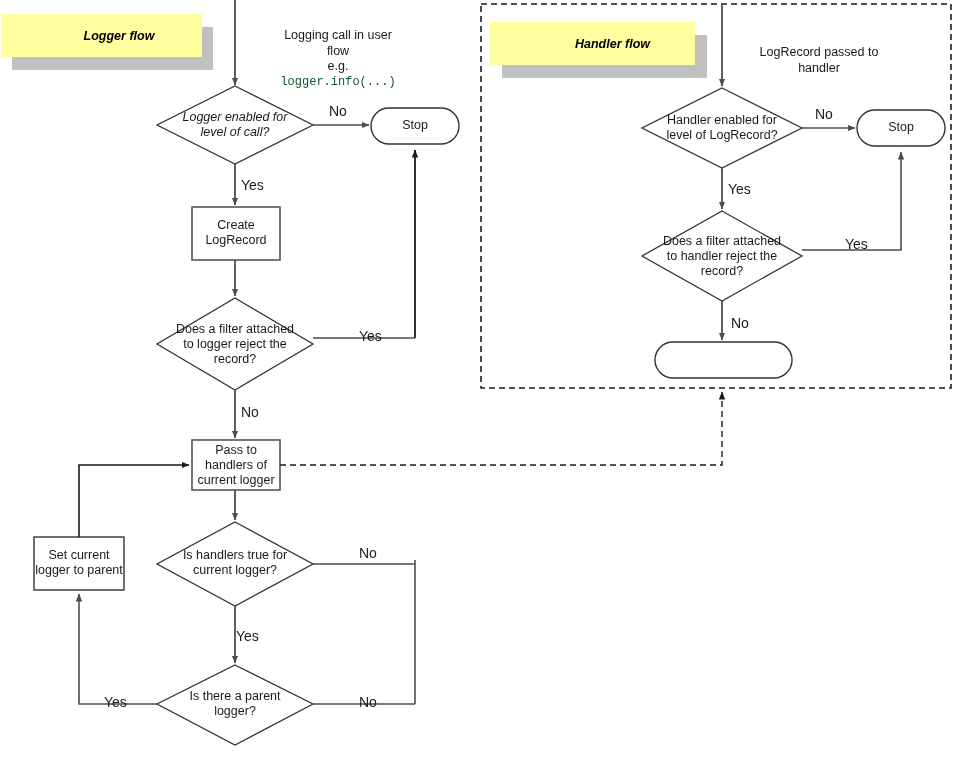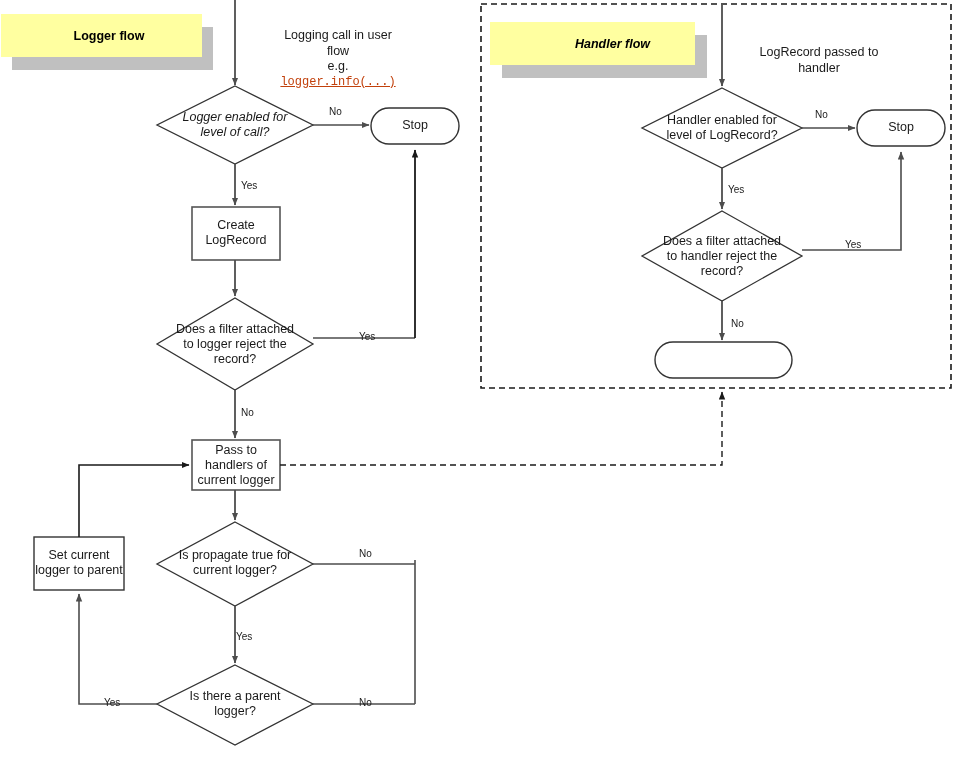--- a/index.html
+++ b/index.html
@@ -32,21 +32,21 @@
     position: absolute;
     text-align: center;
     font-size: 12.5px;
     line-height: 15px;
     color: #1a1a1a;
     pointer-events: none;
     white-space: pre-line;
   }
   .edge-label {
     position: absolute;
-    font-size: 10px;
+    font-size: 14px;
     line-height: 15px;
     color: #1a1a1a;
   }
   .flow-title {
     position: absolute;
     font-size: 12.5px;
     font-weight: bold;
     color: #000000;
     text-align: center;
     display: flex;
@@ -57,22 +57,21 @@
     position: absolute;
     background: #c0c0c0;
   }
   .title-box {
     position: absolute;
     background: #ffffa0;
   }
   .mono {
     font-family: "Liberation Mono", monospace;
     font-size: 12px;
-    color: #c2410c;
-    text-decoration: underline;
+    color: #14532d;
   }
   .caption {
     position: absolute;
     text-align: center;
     font-size: 12.5px;
     line-height: 15.5px;
     color: #1a1a1a;
     margin-top: 12px;
   }
 </style>
@@ -156,21 +155,21 @@
     <path d="M802,250 L901,250 L901,152" fill="none" stroke="#4d4d4d" stroke-width="1.6" marker-end="url(#arrowGray)"></path>
 
     <line x1="722" y1="301" x2="722" y2="340" stroke="#4d4d4d" stroke-width="1.8" marker-end="url(#arrowGray)"></line>
 
     <rect x="655" y="342" width="137" height="36" rx="18" ry="18" fill="#ffffff" stroke="#333333" stroke-width="1.4"></rect>
 
   </svg>
 
   <div class="title-shadow" style="left:12px; top:27px; width:201px; height:43px;"></div>
   <div class="title-box" style="left:1px; top:14px; width:201px; height:43px;"></div>
-  <div class="flow-title" style="left:1px; top:14px; width:216px; height:43px;">Logger flow</div>
+  <div class="flow-title" style="left:11px; top:14px; width:216px; height:43px;font-style:italic;">Logger flow</div>
 
   <div class="title-shadow" style="left:502px; top:35px; width:205px; height:43px;"></div>
   <div class="title-box" style="left:490px; top:22px; width:205px; height:43px;"></div>
   <div class="flow-title" style="left:510px; top:22px; width:205px; height:43px;font-style:italic;">Handler flow</div>
 
   <div class="caption" style="left:243px; top:16px; width:190px;">
     <div>Logging call in user</div>
     <div>flow</div>
     <div>e.g.</div>
     <div class="mono">logger.info(...)</div>
@@ -190,21 +189,21 @@
 LogRecord</div>
 
   <div class="node-text" style="left:153px; top:322px; width:164px;">Does a filter attached
 to logger reject the
 record?</div>
 
   <div class="node-text" style="left:192px; top:443px; width:88px;">Pass to
 handlers of
 current logger</div>
 
-  <div class="node-text" style="left:153px; top:548px; width:164px;">Is propagate true for
+  <div class="node-text" style="left:153px; top:548px; width:164px;">Is handlers true for
 current logger?</div>
 
   <div class="node-text" style="left:155px; top:689px; width:160px;">Is there a parent
 logger?</div>
 
   <div class="node-text" style="left:34px; top:548px; width:90px;">Set current
 logger to parent</div>
 
   <div class="edge-label" style="left:329px; top:104px;">No</div>
 

